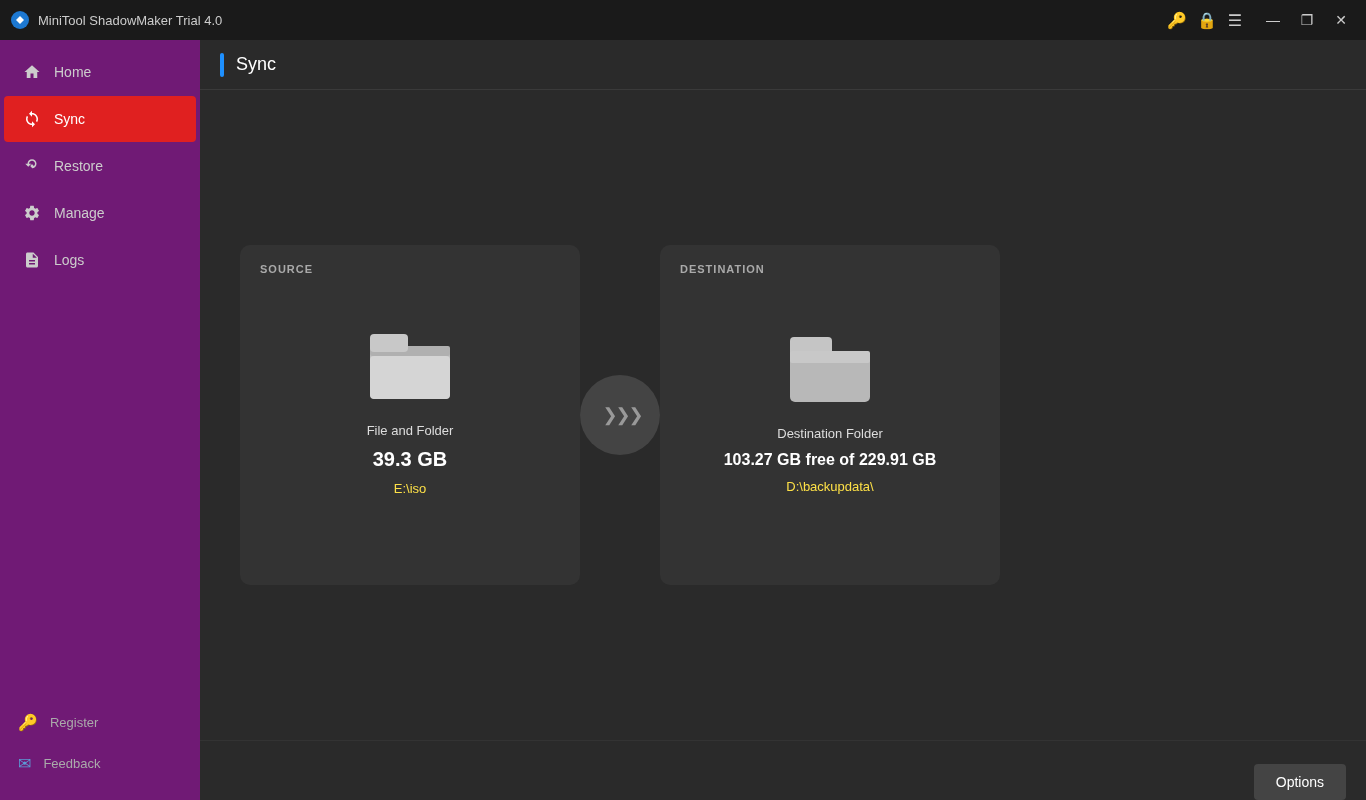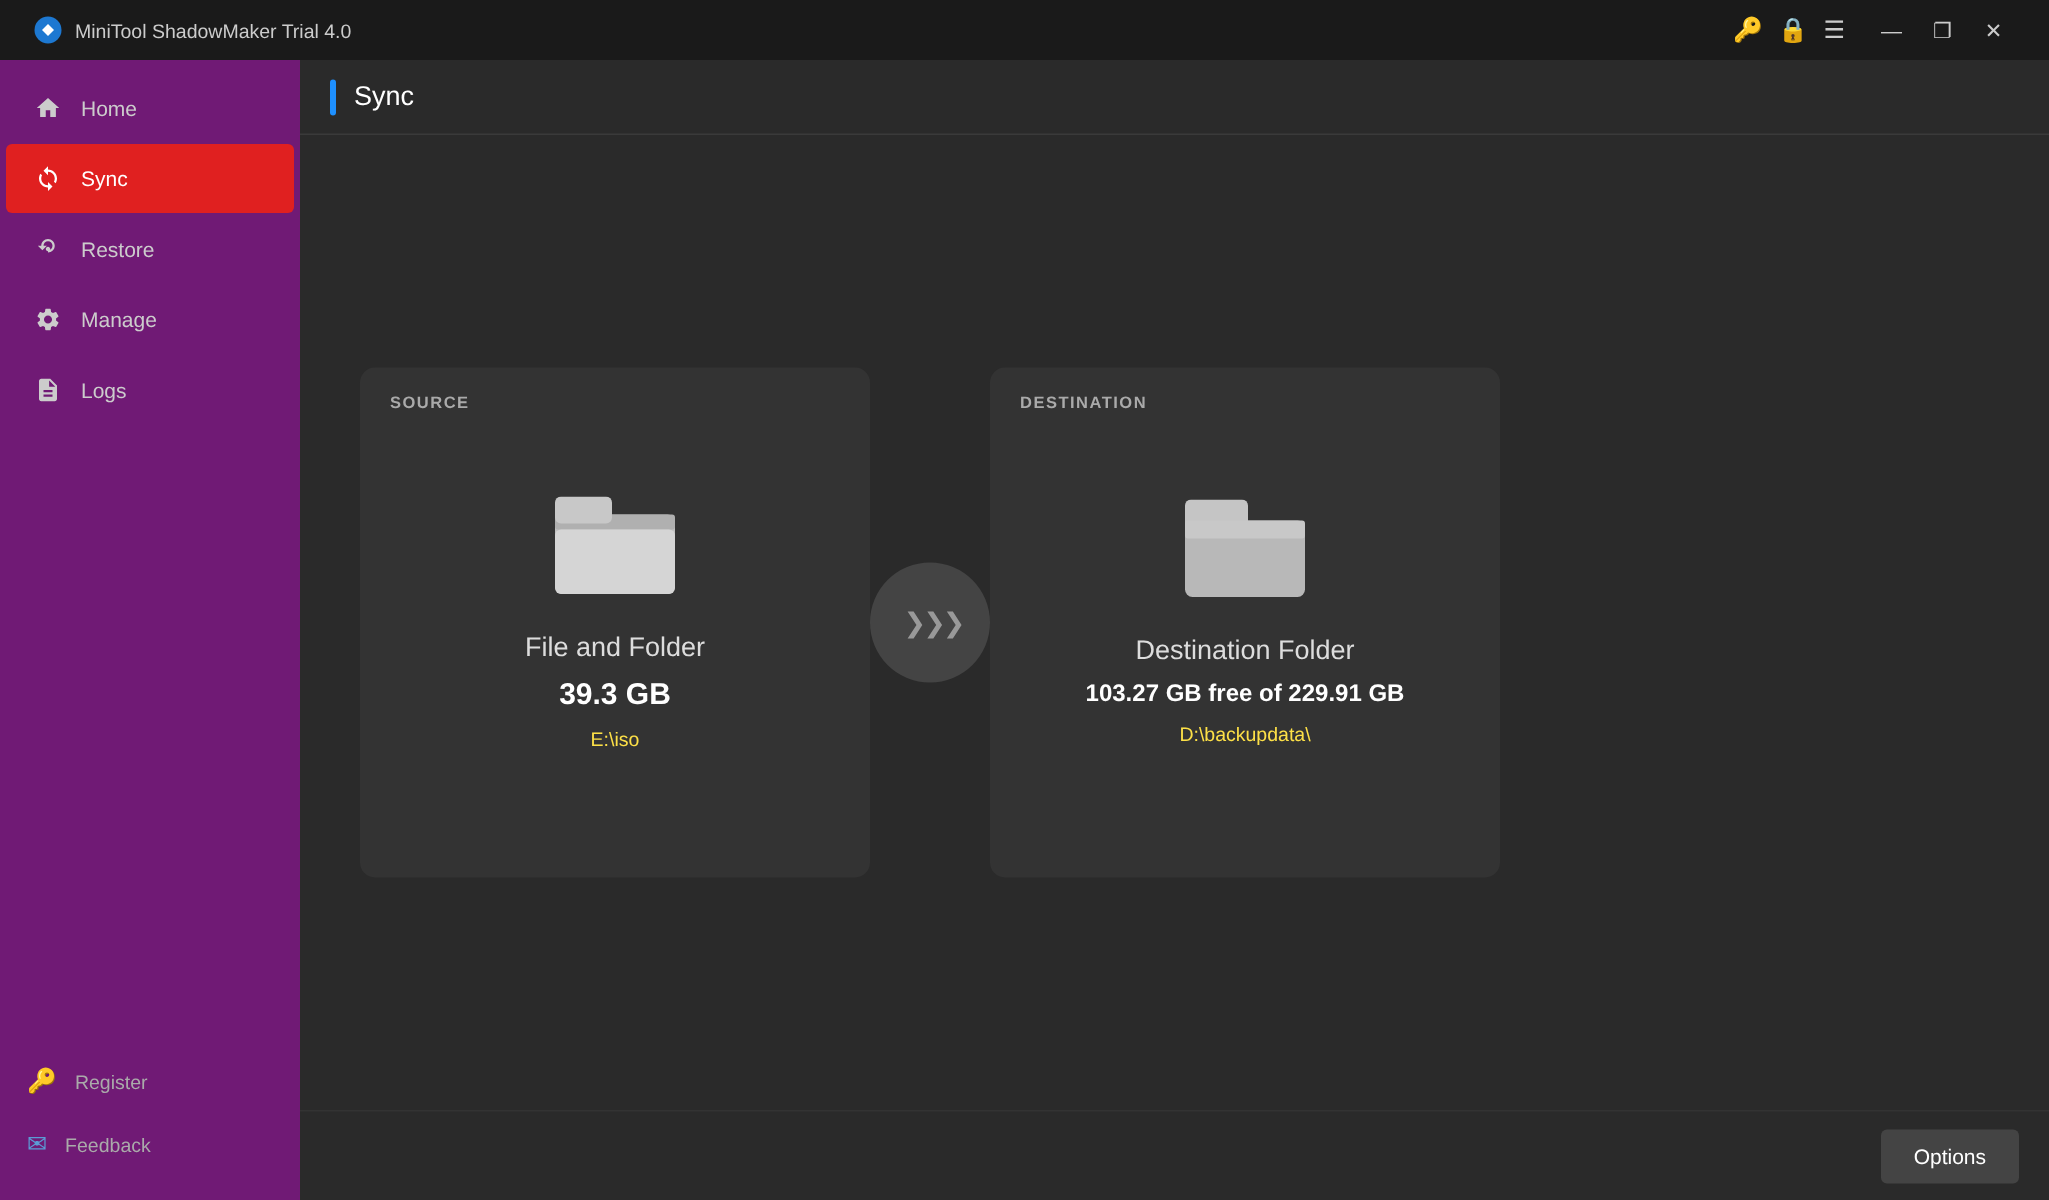--- a/index.html
+++ b/index.html
@@ -11,21 +11,21 @@
       color: #fff;
       overflow: hidden;
     }
 
     
     .titlebar {
       height: 40px;
       background: #1a1a1a;
       display: flex;
       align-items: center;
-      padding: 0 22px;
+      padding: 0 10px;
       user-select: none;
     }
     .titlebar-logo {
       width: 20px;
       height: 20px;
       margin-right: 8px;
       flex-shrink: 0;
     }
     .titlebar-title {
       font-size: 13px;
@@ -176,21 +176,21 @@
       left: 20px;
       font-size: 11px;
       letter-spacing: 1px;
       color: #aaa;
       font-weight: 600;
     }
     .sync-card-icon {
       margin-bottom: 10px;
     }
     .sync-card-name {
-      font-size: 18px;
+      font-size: 13px;
       color: #ddd;
     }
     .sync-card-size {
       font-size: 20px;
       font-weight: 600;
       color: #fff;
     }
     .sync-card-path {
       font-size: 13px;
       color: #fde047;
@@ -210,21 +210,21 @@
       font-size: 22px;
       color: #888;
       letter-spacing: -4px;
       padding-left: 4px;
     }
 
     
     .bottom-bar {
       height: 60px;
       display: flex;
-      align-items: center;
+      align-items: flex-end;
       justify-content: flex-end;
       padding: 0 20px;
       gap: 10px;
       border-top: 1px solid #333;
     }
     .btn-options {
       background: #444;
       color: #fff;
       border: none;
       padding: 10px 22px;

